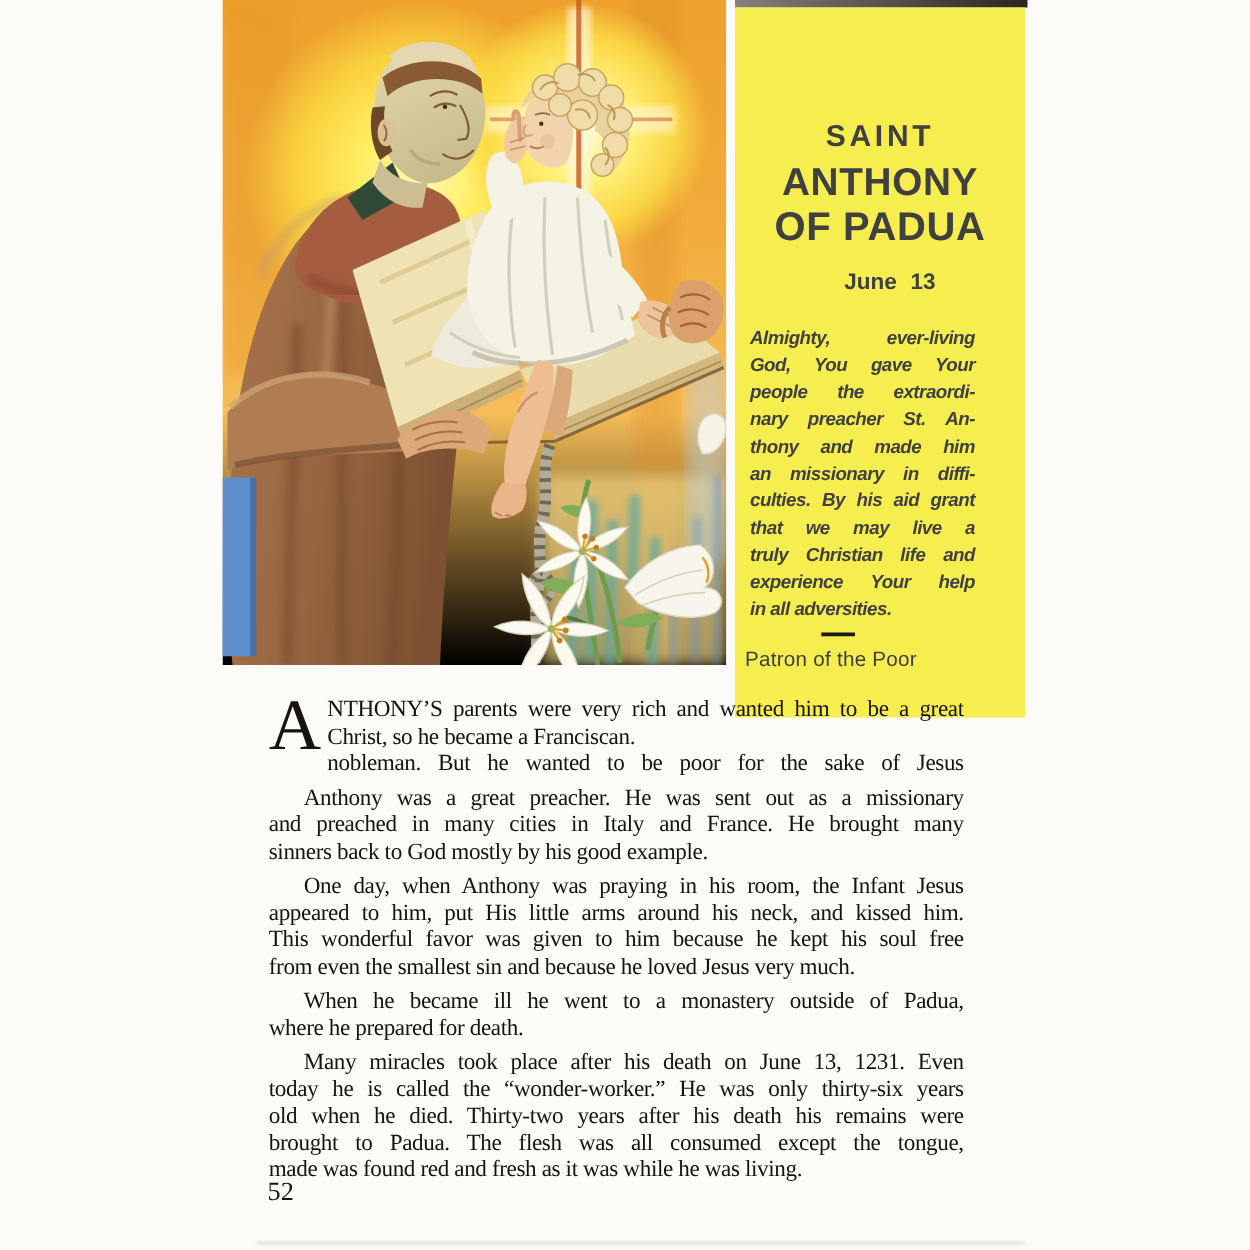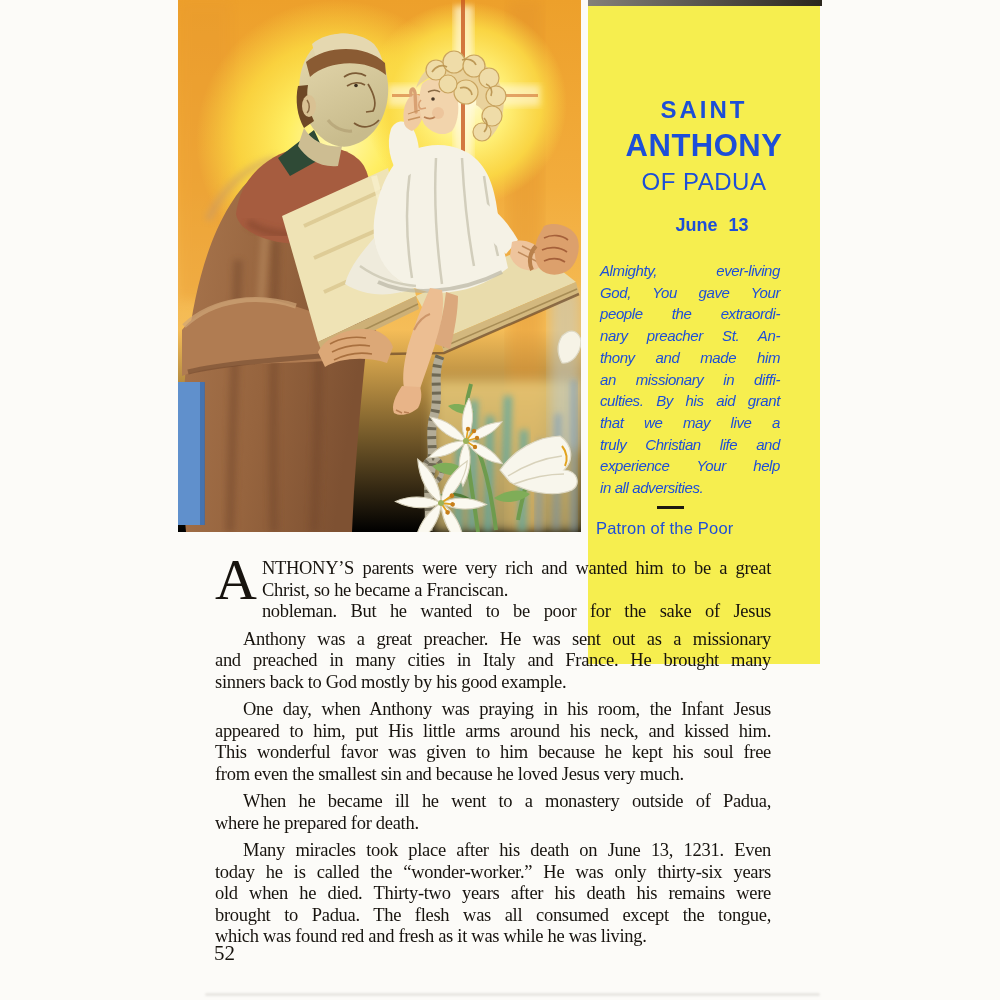--- a/index.html
+++ b/index.html
@@ -10,30 +10,30 @@
   }
   
   .illo { position:absolute; left:178px; top:0; width:403px; height:532px; }
   .illo svg { display:block; width:100%; height:100%; }
   
   .spine-edge {
     position:absolute; left:588px; top:0; width:234px; height:6px;
     background:linear-gradient(to right, rgba(32,27,18,.55), rgba(32,27,18,.95));
   }
   .panel {
-    position:absolute; left:588px; top:6px; width:232px; height:658px;
-    background:var(--panel-bg,#F6EE4F); color:#1d4ed8; overflow:hidden;
+    position:absolute; left:588px; top:6px; width:232px; height:568px;
+    background:var(--panel-bg,#F6EE4F); color:#404040; overflow:hidden;
   }
   .panel .title1 { margin-top:92px; text-align:center; font-weight:bold; font-size:24px; line-height:24px; letter-spacing:3px; }
   .panel .title2 { margin-top:8px;  text-align:center; font-weight:bold; font-size:31px; line-height:31px; letter-spacing:.5px; }
-  .panel .title3 { margin-top:5px;  text-align:center; font-weight:normal; font-size:24px; line-height:31px; letter-spacing:.5px; }
+  .panel .title3 { margin-top:5px;  text-align:center; font-weight:bold; font-size:32px; line-height:31px; letter-spacing:.5px; }
   .panel .date   { margin-top:19px; text-align:center; font-weight:bold; font-size:18px; line-height:18px; word-spacing:6px;padding-left:16px; }
   .prayer { margin:26px 40px 0 12px; }
   .prayer .pl {
-    font-style:italic; font-weight:normal; font-size:15px; line-height:21.7px;
+    font-style:italic; font-weight:bold; font-size:15px; line-height:21.7px;
     letter-spacing:-0.4px; white-space:nowrap;
     text-align:justify; text-align-last:justify;
   }
   .prayer .pl.last { text-align-last:left; }
   .divider { width:27px; border-top:3px solid #1c1811; margin:7px 0 0 69px; }
   .patron { margin-top:10px; font-size:16.5px; padding-left:8px; letter-spacing:.2px; }
   
   .bodytext {
     position:absolute; left:215px; top:558px; width:556px;
     font-family:"Liberation Serif",serif; color:#17130E;
@@ -358,19 +358,19 @@
       </div>
       <div class="para">
         <div class="bl indent">When he became ill he went to a monastery outside of Padua,</div>
         <div class="bl last">where he prepared for death.</div>
       </div>
       <div class="para">
         <div class="bl indent">Many miracles took place after his death on June 13, 1231. Even</div>
         <div class="bl">today he is called the “wonder-worker.” He was only thirty-six years</div>
         <div class="bl">old when he died. Thirty-two years after his death his remains were</div>
         <div class="bl">brought to Padua. The flesh was all consumed except the tongue,</div>
-        <div class="bl last">which was found red and fresh as it was while he was living.</div>
+        <div class="bl last">made was found red and fresh as it was while he was living.</div>
       </div>
     </div>
 
   <div class="pagenum">52</div>
   <div class="bottom-shadow"></div>
 </div>
 
 </body></html>

